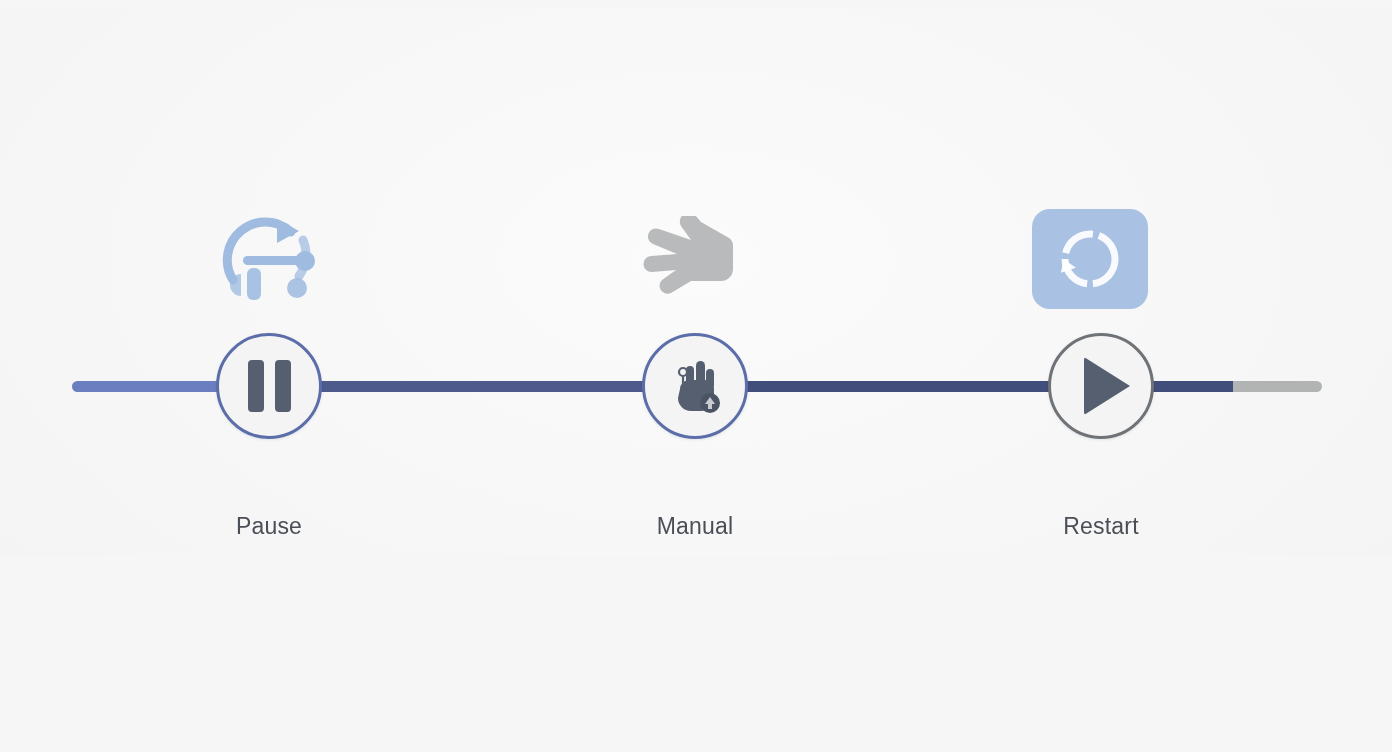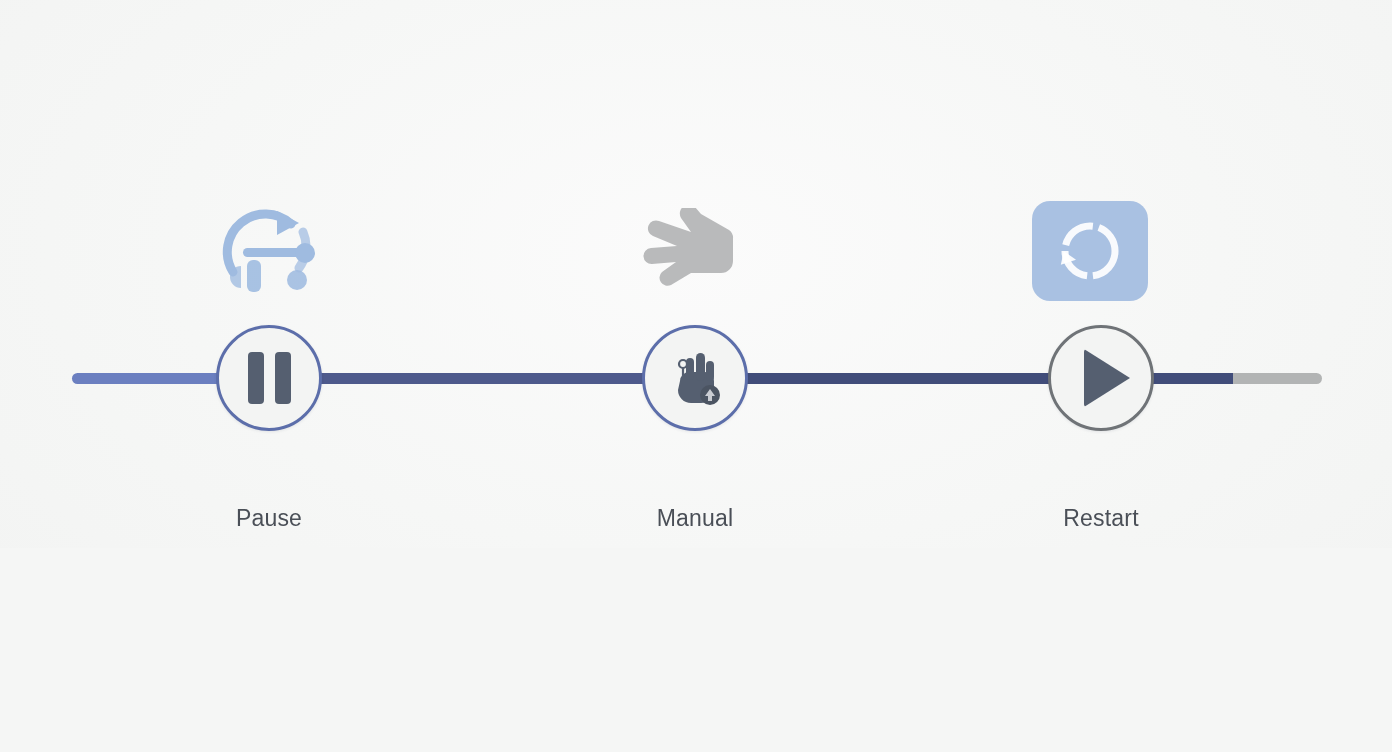--- a/index.html
+++ b/index.html
@@ -11,21 +11,21 @@
     height: 752px;
     background: #f5f6f5;
     font-family: "Liberation Sans", sans-serif;
     overflow: hidden;
     position: relative;
   }
 
   #stage {
     position: absolute;
     left: 0;
-    top: 0;
+    top: 8px;
     width: 1392px;
     height: 548px;
     background:
       radial-gradient(ellipse 900px 520px at 50% 46%, #fbfbfb 0%, #f6f7f6 58%, #f3f4f3 100%);
   }
 
   
   .track-layer {
     position: absolute;
     left: 0;

